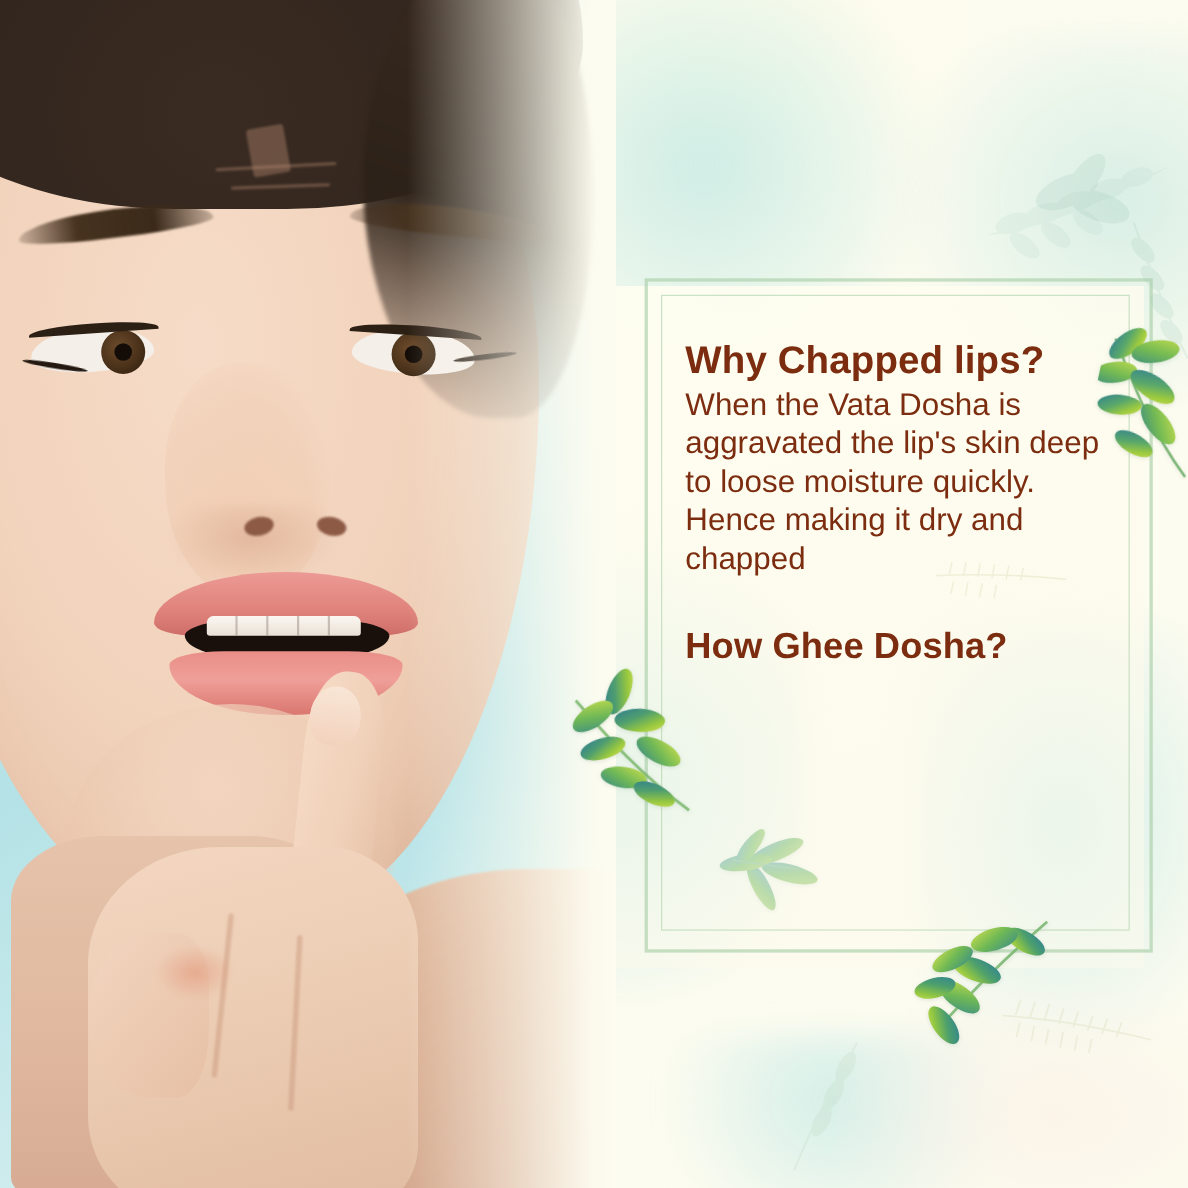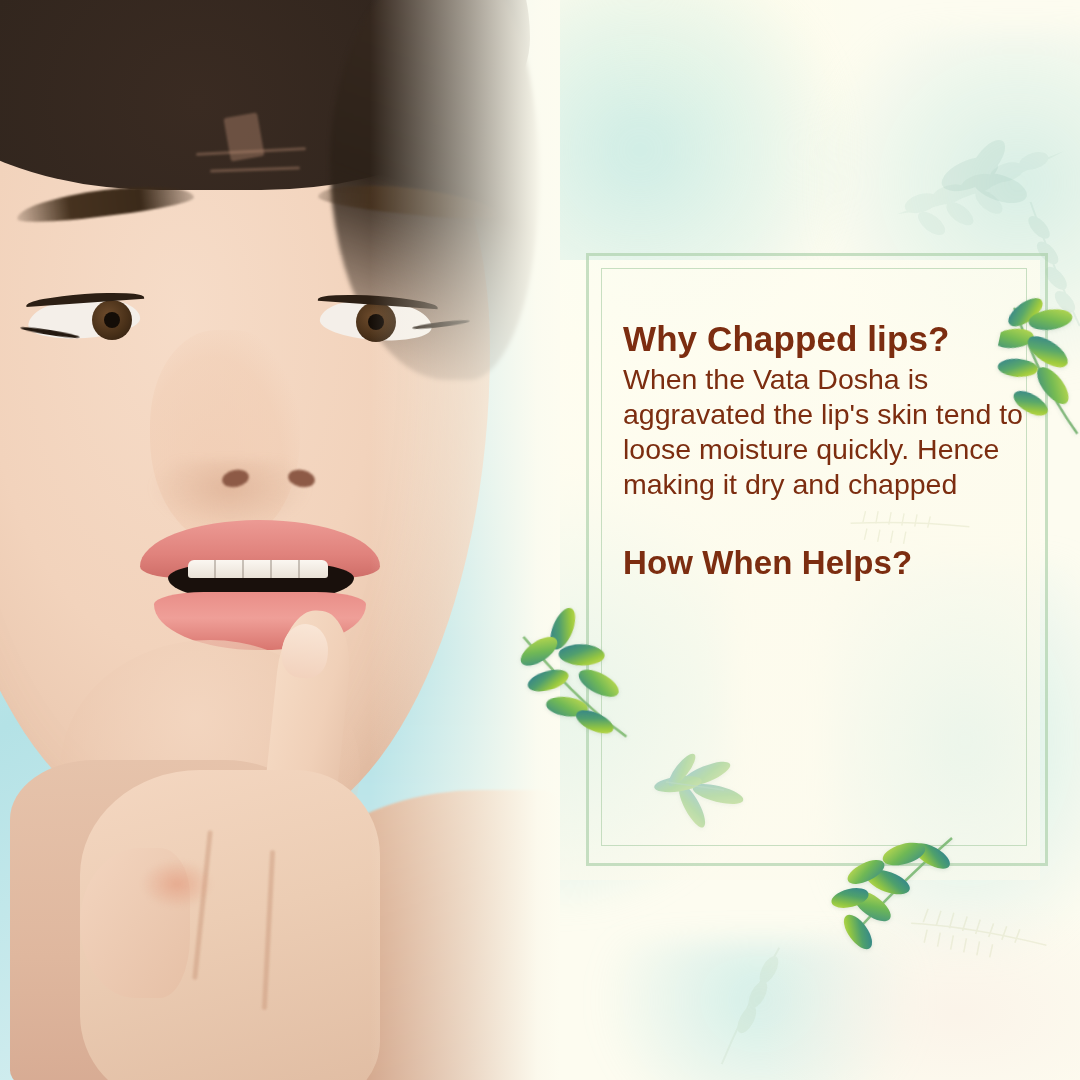--- a/index.html
+++ b/index.html
@@ -110,21 +110,21 @@
   .knuckle-pink{position:absolute;left:62px;top:240px;width:70px;height:48px;
     background:radial-gradient(ellipse at 50% 50%, rgba(226,146,116,.55) 0%, rgba(0,0,0,0) 72%);filter:blur(2px);}
 
   
   .frame-outer{position:absolute;left:586px;top:253px;width:456px;height:607px;
     border:3px solid rgba(166,205,164,.62);}
   .frame-inner{position:absolute;left:601px;top:268px;width:424px;height:576px;
     border:1.6px solid rgba(176,210,172,.70);}
 
   
-  .panel{position:absolute;left:623px;top:318px;width:400px;}
+  .panel{position:absolute;left:623px;top:307px;width:400px;}
   .heading{color:#7c2d10;font-weight:bold;letter-spacing:.1px;}
   .h1{font-size:35px;line-height:42px;margin:0 0 2px 0;}
   .body{color:#7c2d10;font-size:28.5px;line-height:35px;margin:0;font-weight:400;}
   .gap{height:40px;}
   .h2{font-size:33px;line-height:42px;margin:0 0 2px 0;}
 
   
   .sprig{position:absolute;}
   .sprig svg{display:block;filter:drop-shadow(0 1px 2px rgba(120,150,130,.22));}
 </style>
@@ -365,18 +365,18 @@
         <ellipse cx="44" cy="54" rx="24" ry="7.5" transform="rotate(62 44 54)"></ellipse>
         <ellipse cx="30" cy="32" rx="24" ry="7.5" transform="rotate(-8 30 32)"></ellipse>
         <ellipse cx="34" cy="18" rx="20" ry="6.5" transform="rotate(-52 34 18)"></ellipse>
       </g>
       <path d="M18 30 L76 38" stroke="#8fc3a2" stroke-width="1.6" fill="none" opacity=".7"></path>
     </svg>
   </div>
 
   <div class="panel">
     <div class="heading h1">Why Chapped lips?</div>
-    <p class="body">When the Vata Dosha is aggravated the lip's skin tend to loose moisture quickly. Hence making it dry and chapped</p>
+    <p class="body">When the Vata Dosha is aggravated the lip's skin deep to loose moisture quickly. Hence making it dry and chapped</p>
     <div class="gap"></div>
-    <div class="heading h2">How When Helps?</div>
+    <div class="heading h2">How Ghee Dosha?</div>
   </div>
 
 </div>
 
 </body></html>

